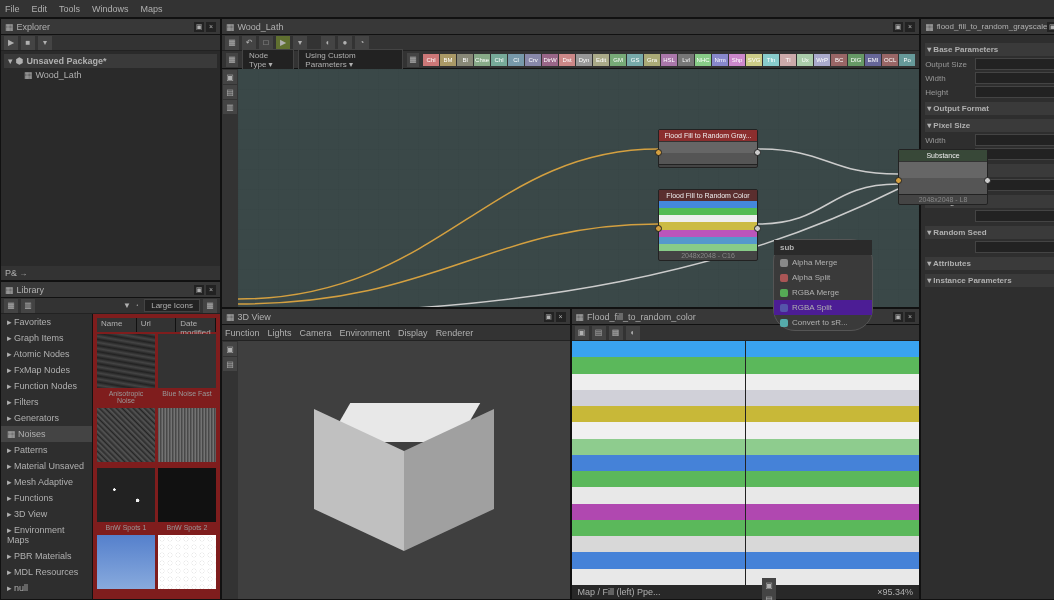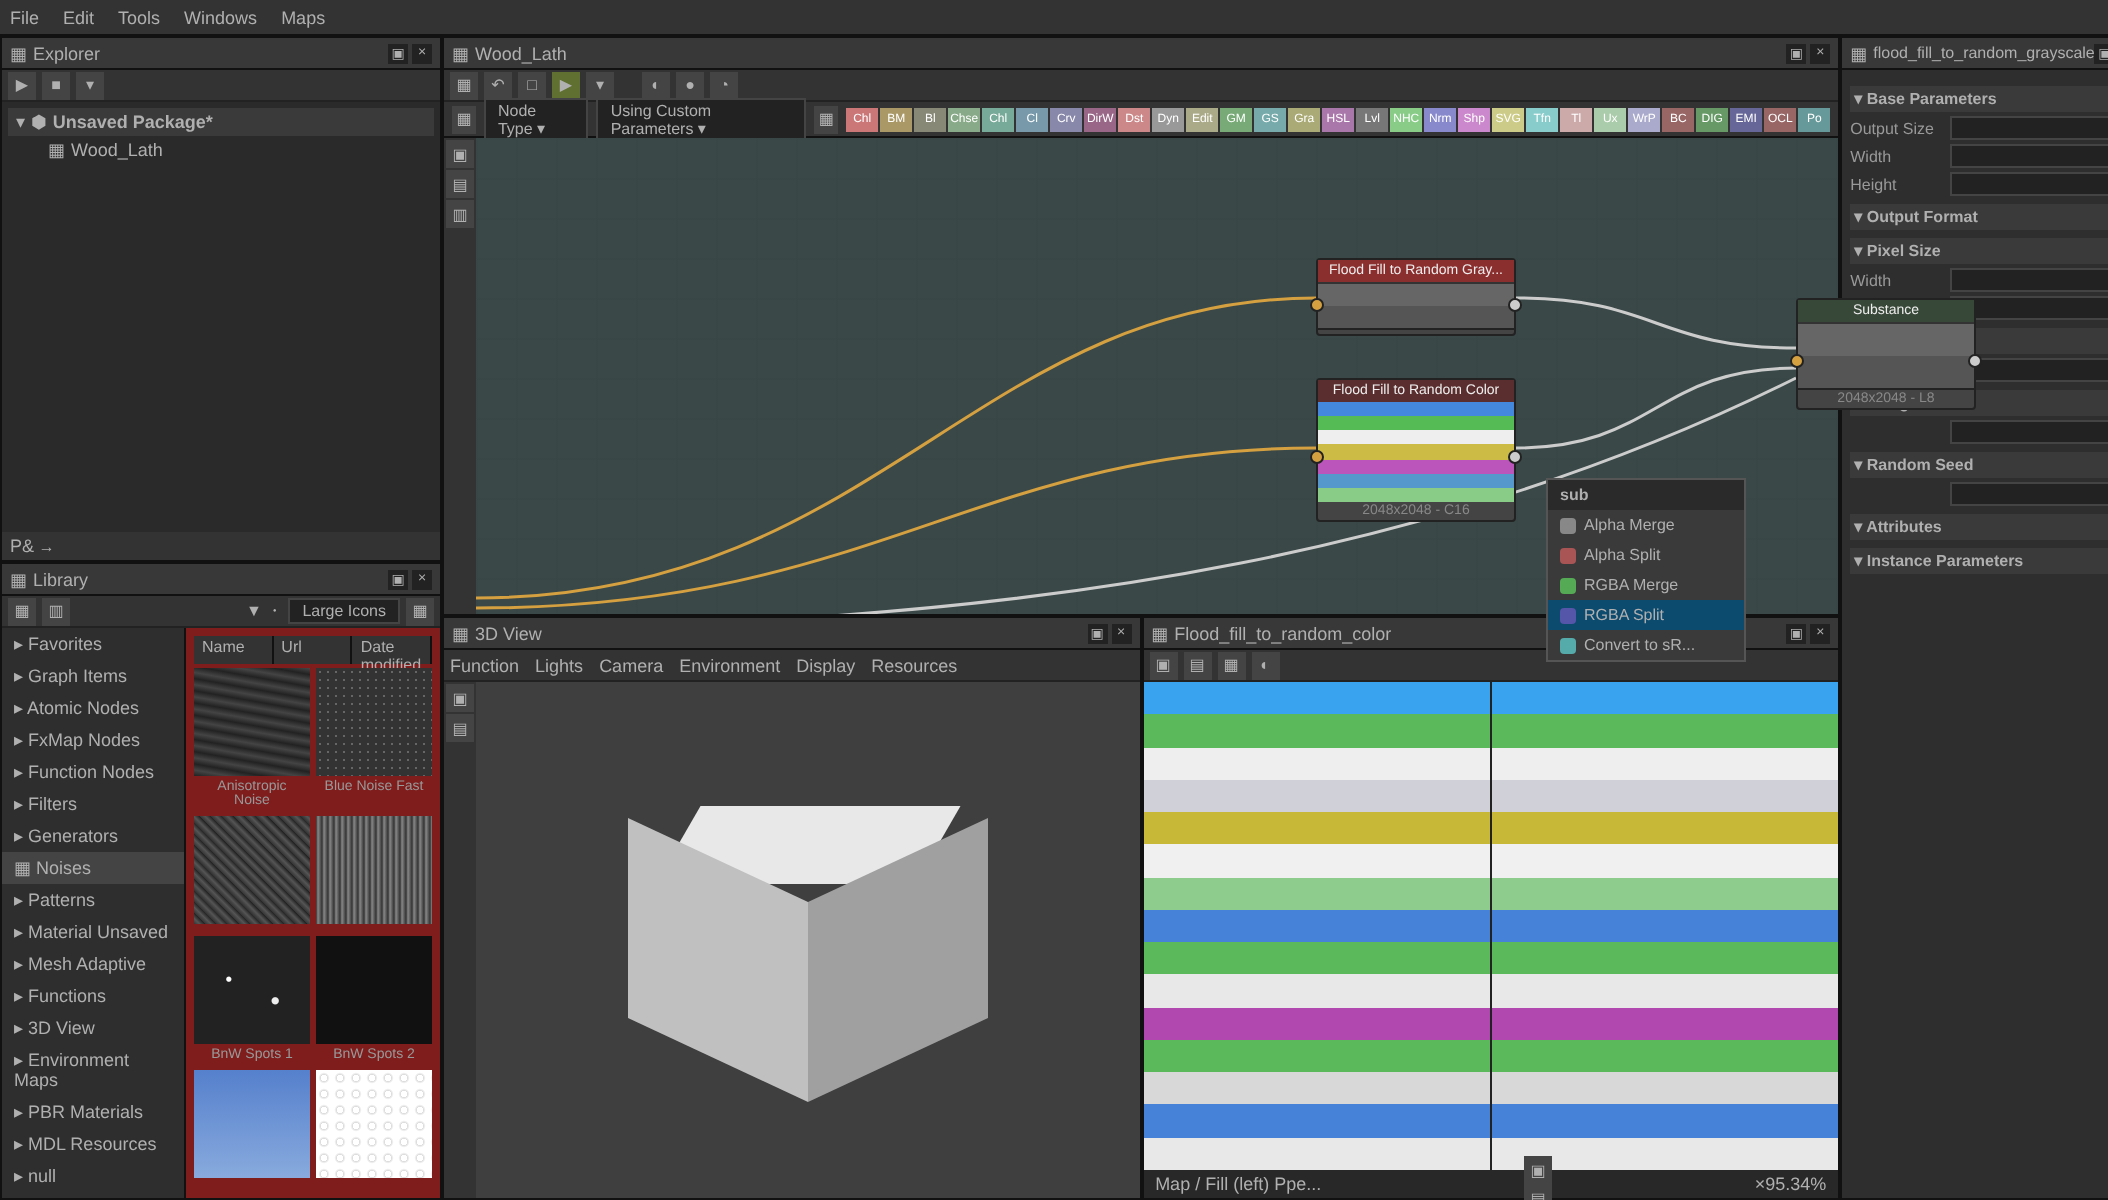--- a/index.html
+++ b/index.html
@@ -36,21 +36,21 @@
 .graph-canvas{flex:1;background:#3a4848;position:relative;background-image:linear-gradient(#33404022 1px,transparent 1px),linear-gradient(90deg,#33404022 1px,transparent 1px);background-size:20px 20px}
 .graph-toolbar{height:18px;background:#333;display:flex;align-items:center;padding:0 4px;gap:4px;border-bottom:1px solid #111}
 .node-type-sel{background:#222;padding:1px 6px;font-size:8px;border:1px solid #444}
 .tag-row{display:flex;gap:1px}
 .tag{width:16px;height:12px;font-size:6px;display:flex;align-items:center;justify-content:center;color:#fff}
 .node{position:absolute;background:#444;border:1px solid #222;border-radius:2px}
 .node-hdr{padding:2px 4px;font-size:7px;text-align:center}
 .node-lbl{font-size:7px;text-align:center;padding:1px;color:#888}
 .ctx-menu{position:absolute;background:#3a3a3a;border:1px solid #555;width:100px;z-index:10}
 .ctx-item{padding:3px 6px;font-size:8px;display:flex;align-items:center;gap:4px}
-.ctx-item.sel{background:#0c4a6e}
+.ctx-item.sel{background:#4c1d95}
 .lower{flex:1;display:flex}
 .view3d{flex:1;display:flex;flex-direction:column}
 .view3d-canvas{flex:1;background:#3f3f3f;display:flex;align-items:center;justify-content:center;position:relative}
 .cube{width:180px;height:160px;position:relative}
 .cube-top{position:absolute;width:130px;height:65px;background:#e8e8e8;transform:skewX(-30deg) scaleY(.6);top:0;left:25px}
 .cube-left{position:absolute;width:90px;height:100px;background:#c0c0c0;top:40px;left:0;transform:skewY(25deg)}
 .cube-right{position:absolute;width:90px;height:100px;background:#a0a0a0;top:40px;left:90px;transform:skewY(-25deg)}
 .preview2d{flex:1;display:flex;flex-direction:column}
 .stripe-canvas{flex:1;background:#eee;display:flex;flex-direction:column}
 .stripe{flex:1}
@@ -294,21 +294,21 @@
               </div>
               <div class="node" style="left: 660px; top: 80px; width: 90px;">
                 <div class="node-hdr" style="background:#384838;color:#eee">Substance</div>
                 <div style="height:34px;background:#555;border-top:1px solid #333;border-bottom:1px solid #222">
                   <div style="height:50%;background:#666"></div>
                 </div>
                 <div class="node-lbl">2048x2048 - L8</div>
                 <div style="position:absolute;left:-4px;top:50%;width:7px;height:7px;background:#d4a040;border-radius:50%;border:1px solid #222"></div>
                 <div style="position:absolute;right:-4px;top:50%;width:7px;height:7px;background:#ccc;border-radius:50%;border:1px solid #222"></div>
               </div>
-              <div class="ctx-menu" style="left: 535px; top: 170px;">
+              <div class="ctx-menu" style="left: 535px; top: 170px; border-radius: 22px;">
                 <div class="ctx-item" style="background:#2a2a2a;font-weight:bold">sub</div>
                 <div class="ctx-item"><span style="width:8px;height:8px;background:#888;border-radius:2px"></span>Alpha Merge</div>
                 <div class="ctx-item"><span style="width:8px;height:8px;background:#a55;border-radius:2px"></span>Alpha Split</div>
                 <div class="ctx-item"><span style="width:8px;height:8px;background:#5a5;border-radius:2px"></span>RGBA Merge</div>
                 <div class="ctx-item sel"><span style="width:8px;height:8px;background:#55a;border-radius:2px"></span>RGBA Split</div>
                 <div class="ctx-item"><span style="width:8px;height:8px;background:#5aa;border-radius:2px"></span>Convert to sR...</div>
               </div>
             </div>
         </div>
       </div>
@@ -325,21 +325,21 @@
               <span>▣</span>
               <span>×</span>
             </div>
         </div>
         <div class="tool-row" style="gap:8px;font-size:7px">
           <span>Function</span>
           <span>Lights</span>
           <span>Camera</span>
           <span>Environment</span>
           <span>Display</span>
-          <span>Resources</span>
+          <span>Renderer</span>
         </div>
         <div style="flex:1;display:flex">
           <div class="graph-tools">
             <span class="tool-btn">▣</span>
             <span class="tool-btn">▤</span>
           </div>
           <div class="view3d-canvas">
             <div class="cube">
               <div class="cube-top"></div>
                 <div class="cube-left"></div>

